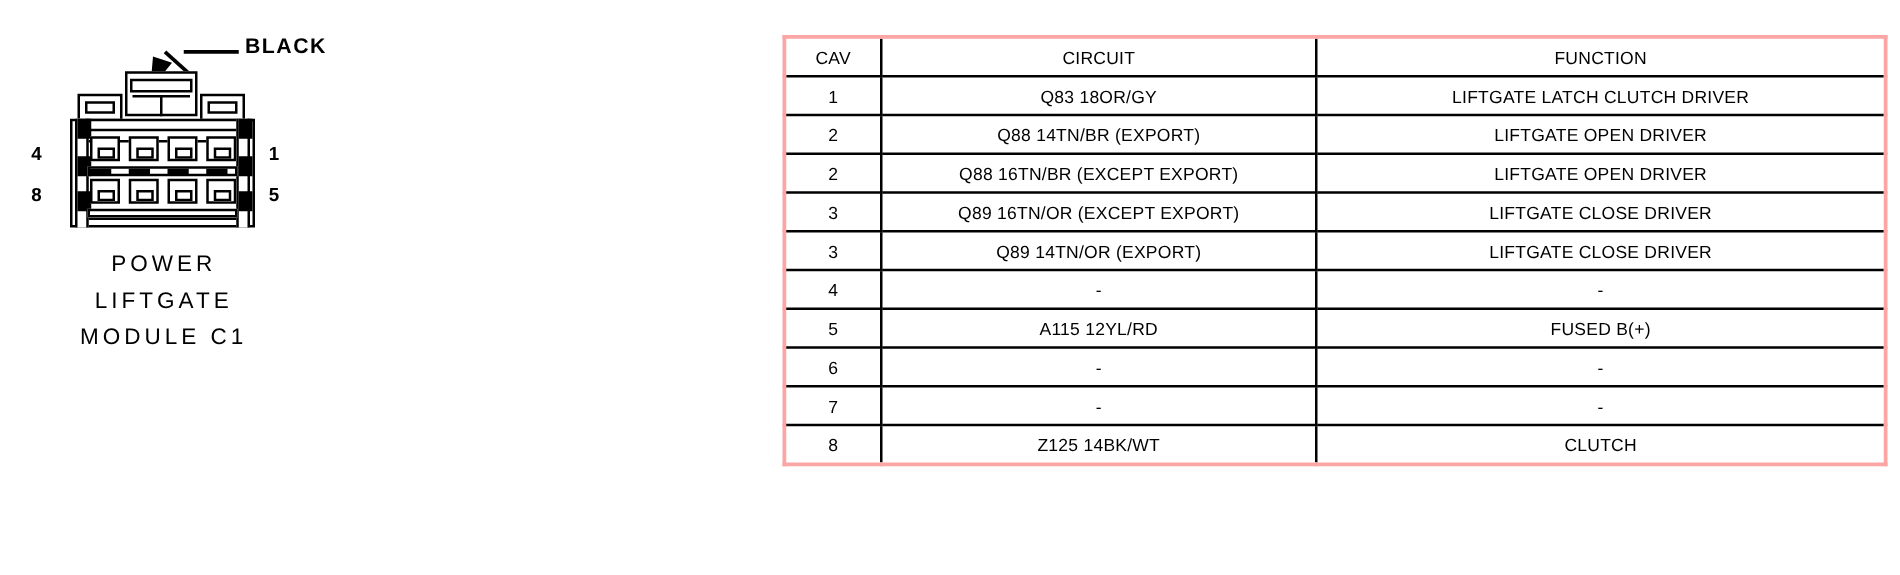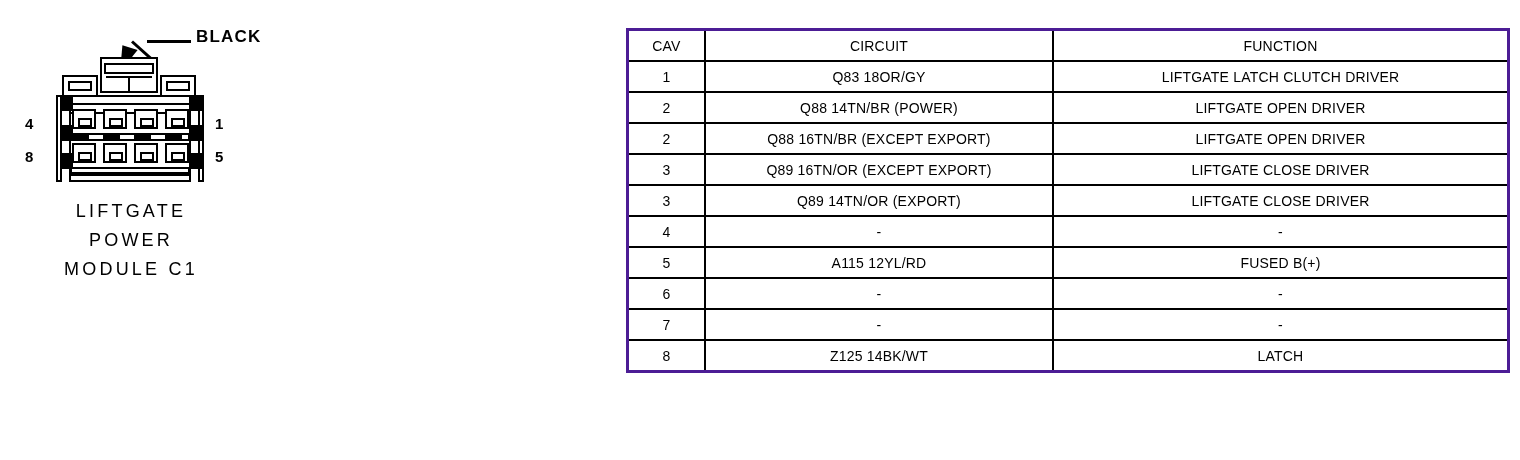--- a/index.html
+++ b/index.html
@@ -156,21 +156,21 @@
     font-size: 15px;
     letter-spacing: 0.4px;
     text-align: center;
     margin-bottom: 8px;
     white-space: nowrap;
   }
   table#pinout-table {
     border-collapse: collapse;
     width: 842px;
     table-layout: fixed;
-    border: 3px solid #4c1d95;
+    border: 3px solid #fca5a5;
   }
   #pinout-table td, #pinout-table th {
     border: 2px solid #000;
     height: 29px;
     padding: 0 6px;
     font-size: 14px;
     font-weight: normal;
     letter-spacing: 0.2px;
     vertical-align: middle;
   }
@@ -254,22 +254,22 @@
 
     <div id="bot-bar"></div>
   </div>
 
   <div class="pin-num" id="pin-4">4</div>
   <div class="pin-num" id="pin-8">8</div>
   <div class="pin-num" id="pin-1">1</div>
   <div class="pin-num" id="pin-5">5</div>
 
   <div id="connector-caption">
+    <div>POWER</div>
     <div>LIFTGATE</div>
-    <div>POWER</div>
     <div>MODULE C1</div>
   </div>
 </div>
 
 <div id="table-panel">
   <table id="pinout-table">
     <thead>
       <tr>
         <td class="col-cav">CAV</td>
         <td class="col-circuit">CIRCUIT</td>
@@ -277,21 +277,21 @@
       </tr>
     </thead>
     <tbody id="pinout-body">
         <tr>
           <td class="col-cav">1</td>
           <td class="col-circuit">Q83 18OR/GY</td>
           <td class="col-function">LIFTGATE LATCH CLUTCH DRIVER</td>
         </tr>
         <tr>
           <td class="col-cav">2</td>
-          <td class="col-circuit">Q88 14TN/BR (POWER)</td>
+          <td class="col-circuit">Q88 14TN/BR (EXPORT)</td>
           <td class="col-function">LIFTGATE OPEN DRIVER</td>
         </tr>
         <tr>
           <td class="col-cav">2</td>
           <td class="col-circuit">Q88 16TN/BR (EXCEPT EXPORT)</td>
           <td class="col-function">LIFTGATE OPEN DRIVER</td>
         </tr>
         <tr>
           <td class="col-cav">3</td>
           <td class="col-circuit">Q89 16TN/OR (EXCEPT EXPORT)</td>
@@ -318,17 +318,17 @@
           <td class="col-function">-</td>
         </tr>
         <tr>
           <td class="col-cav">7</td>
           <td class="col-circuit">-</td>
           <td class="col-function">-</td>
         </tr>
         <tr>
           <td class="col-cav">8</td>
           <td class="col-circuit">Z125 14BK/WT</td>
-          <td class="col-function">LATCH</td>
+          <td class="col-function">CLUTCH</td>
         </tr>
       </tbody>
   </table>
 </div>
 
 </body></html>

